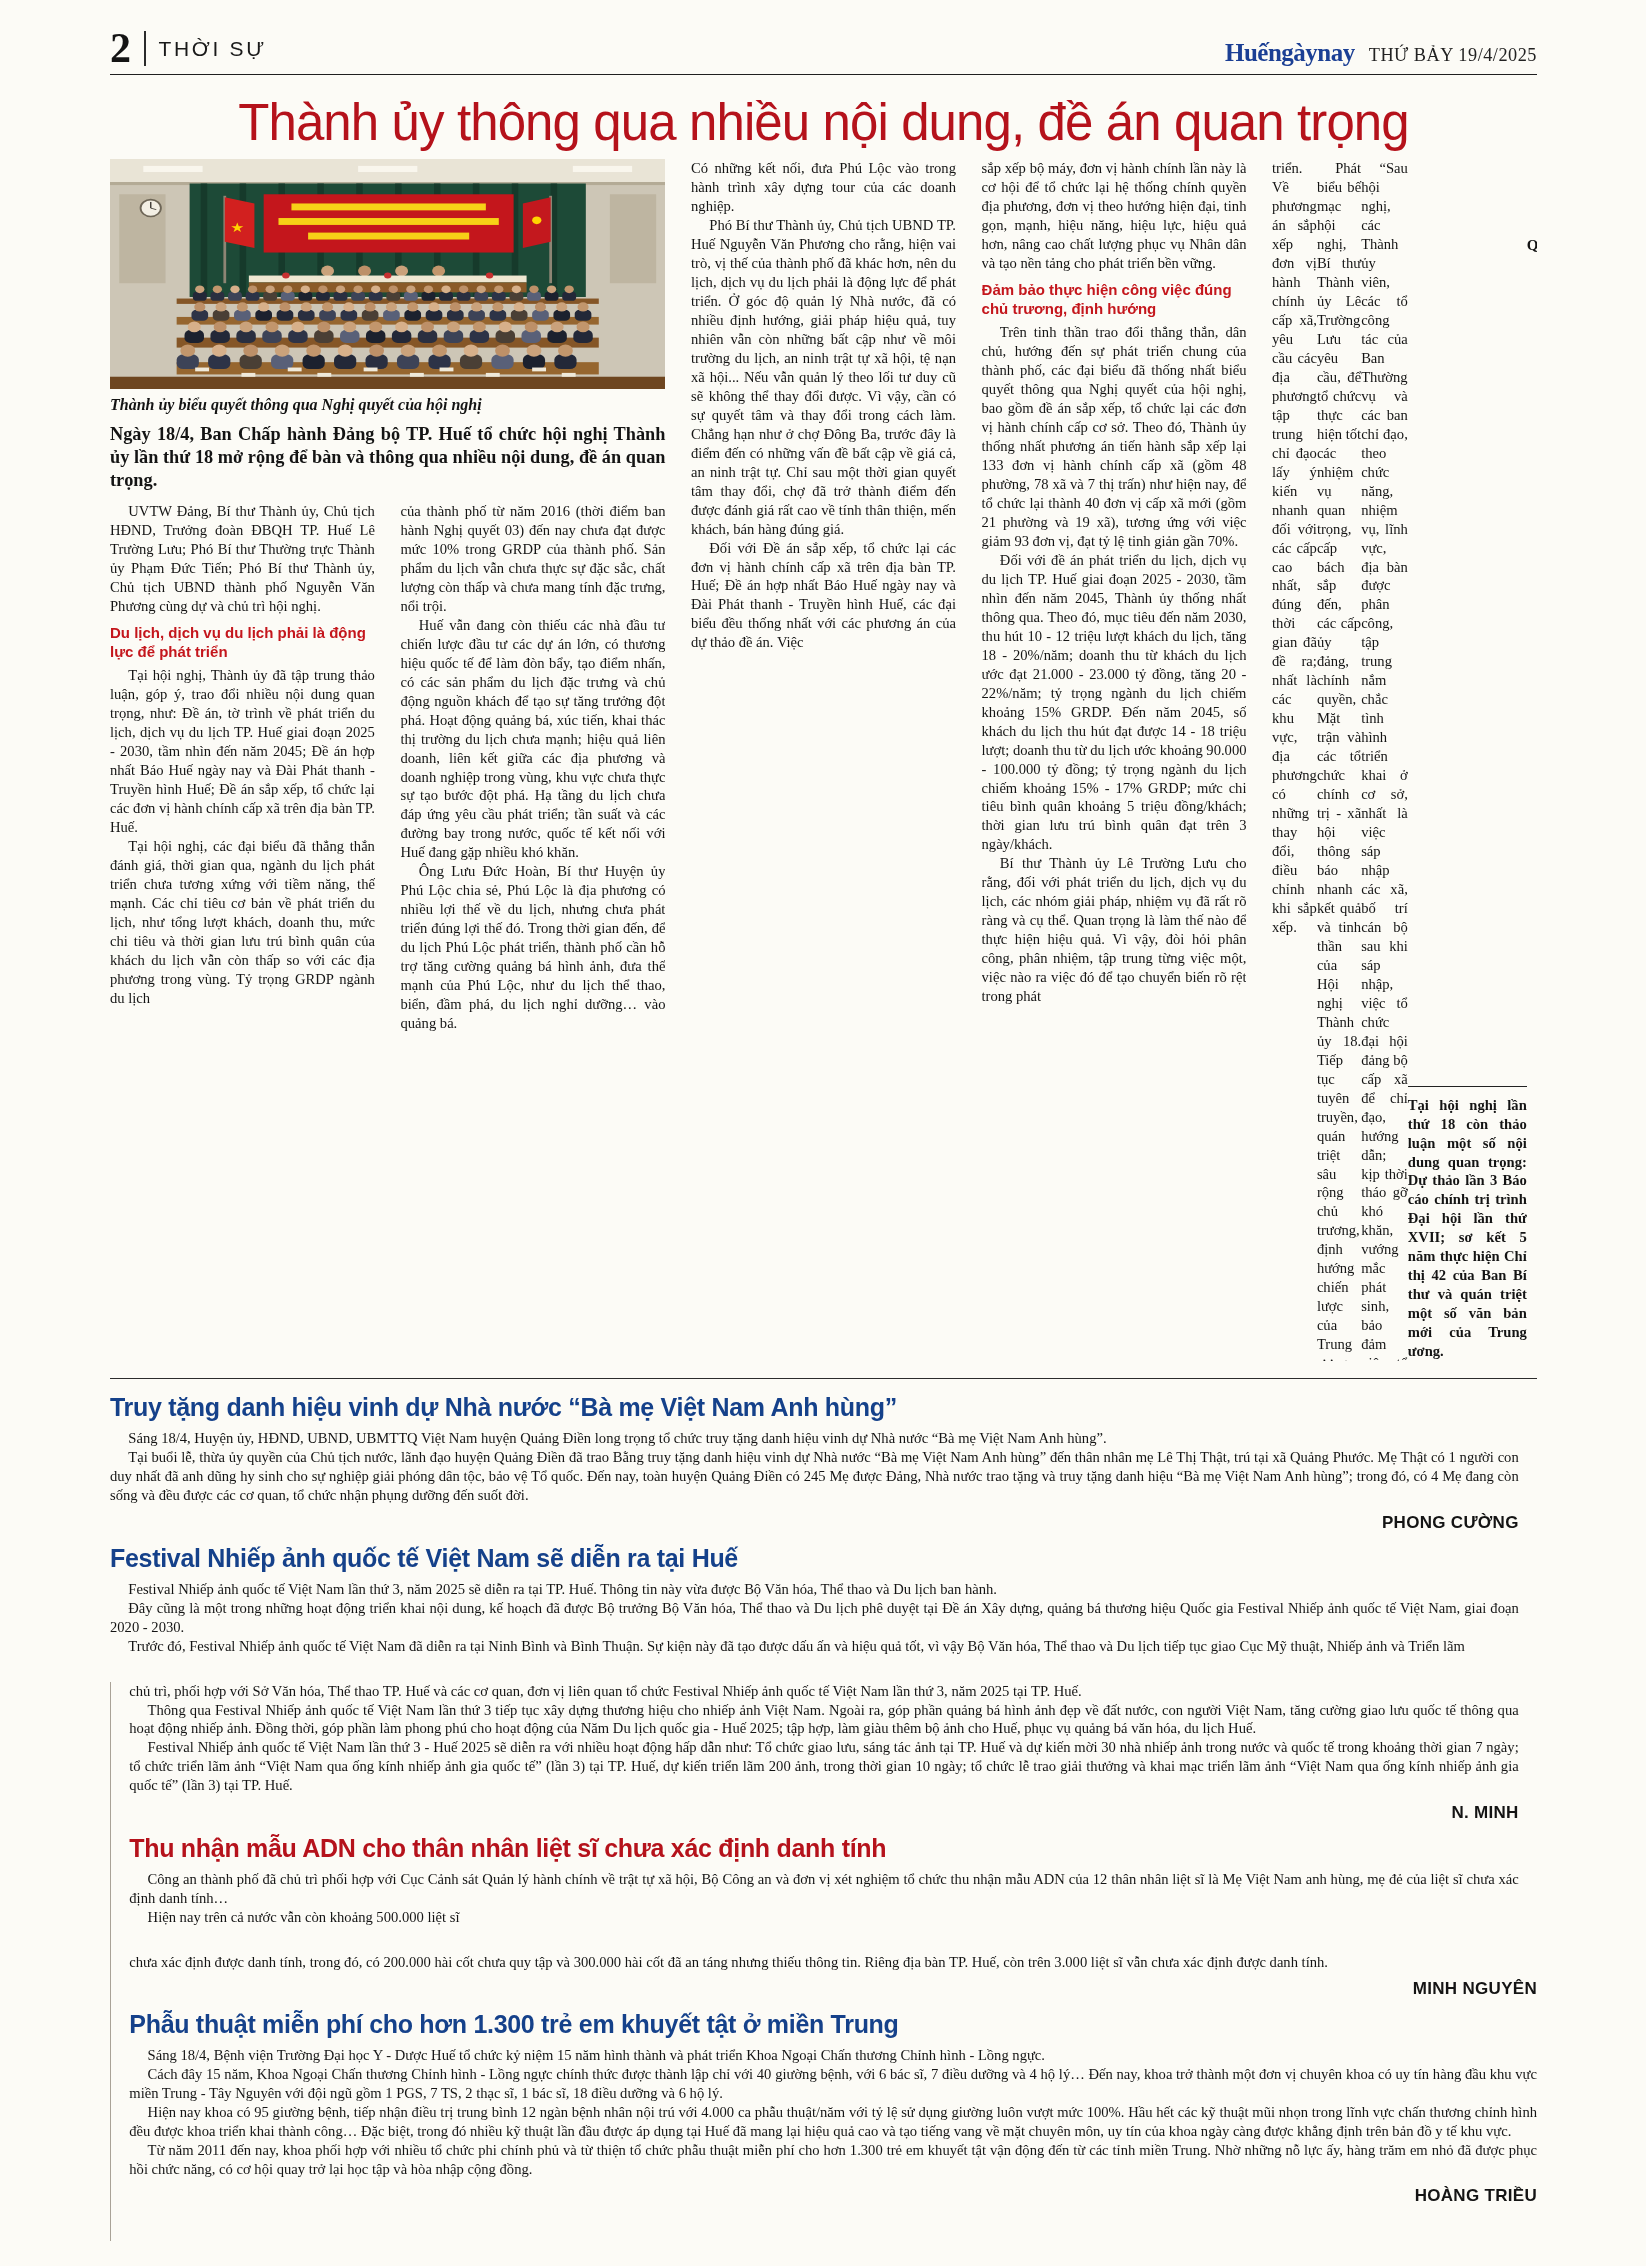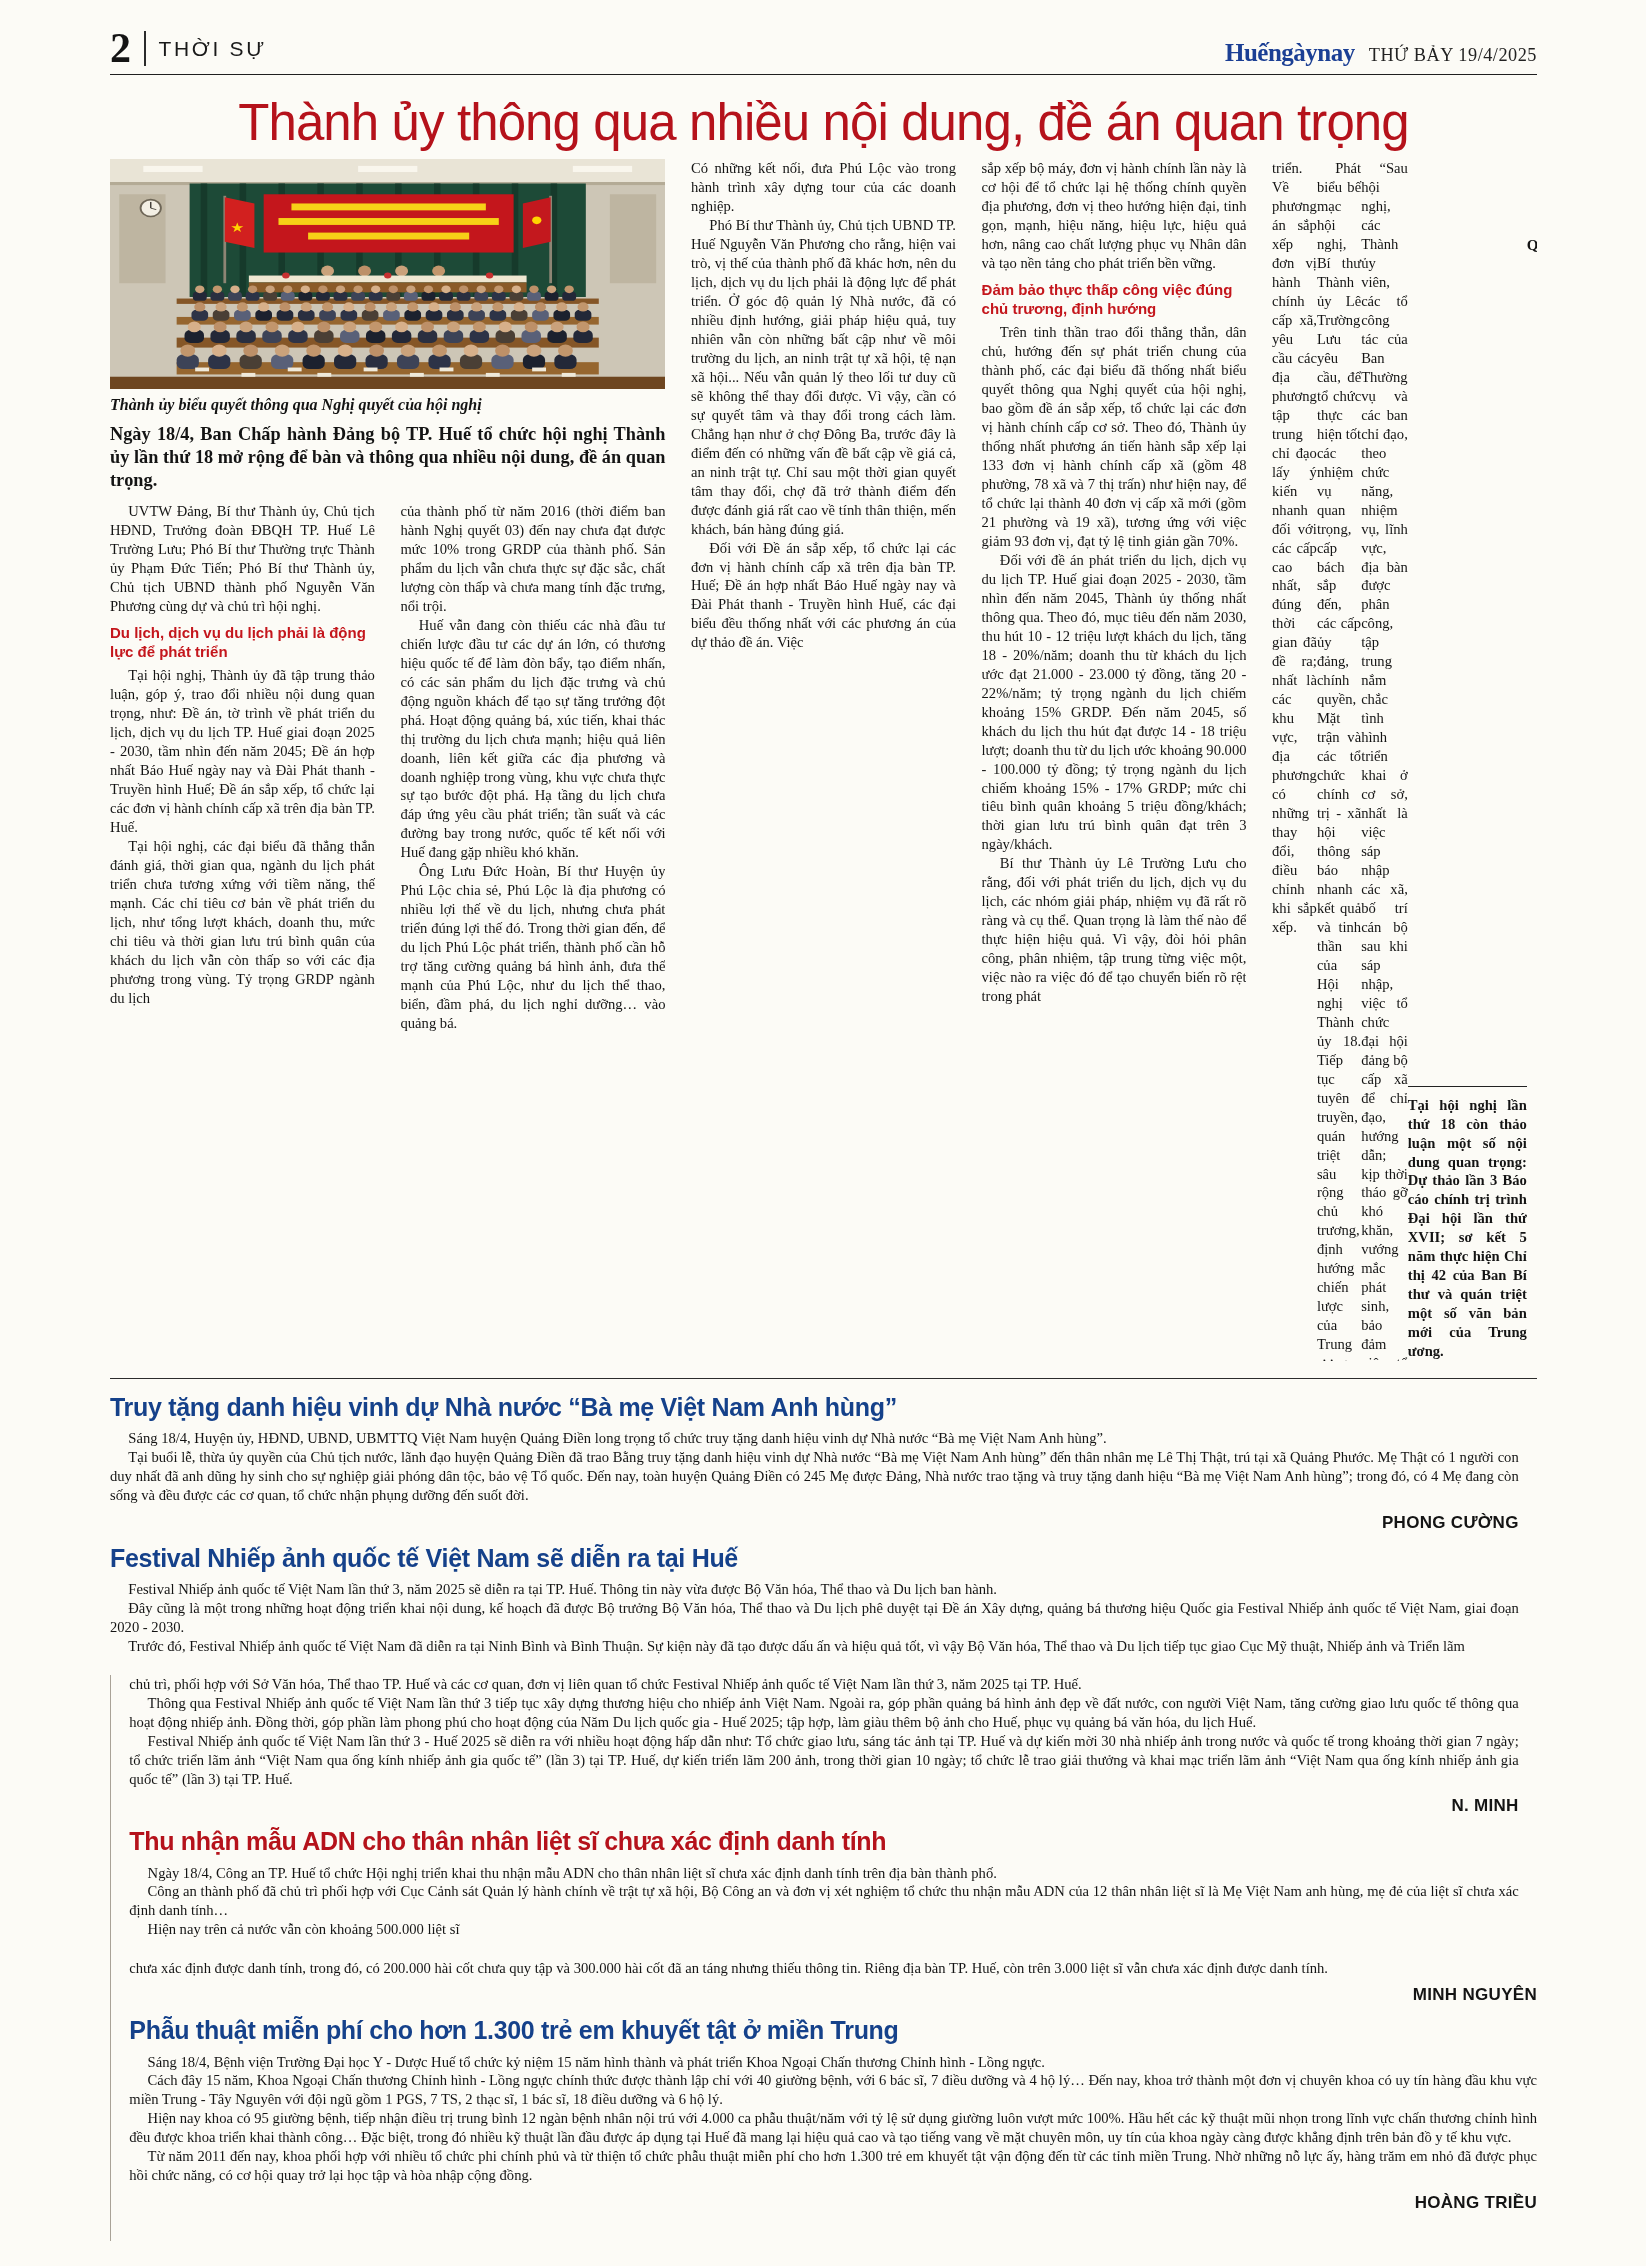--- a/index.html
+++ b/index.html
@@ -312,21 +312,21 @@
         <p class="para">Huế vẫn đang còn thiếu các nhà đầu tư chiến lược đầu tư các dự án lớn, có thương hiệu quốc tế để làm đòn bẩy, tạo điểm nhấn, có các sản phẩm du lịch đặc trưng và chủ động nguồn khách để tạo sự tăng trưởng đột phá. Hoạt động quảng bá, xúc tiến, khai thác thị trường du lịch chưa mạnh; hiệu quả liên doanh, liên kết giữa các địa phương và doanh nghiệp trong vùng, khu vực chưa thực sự tạo bước đột phá. Hạ tầng du lịch chưa đáp ứng yêu cầu phát triển; tần suất và các đường bay trong nước, quốc tế kết nối với Huế đang gặp nhiều khó khăn.</p>
         <p class="para">Ông Lưu Đức Hoàn, Bí thư Huyện ủy Phú Lộc chia sẻ, Phú Lộc là địa phương có nhiều lợi thế về du lịch, nhưng chưa phát triển đúng lợi thế đó. Trong thời gian đến, để du lịch Phú Lộc phát triển, thành phố cần hỗ trợ tăng cường quảng bá hình ảnh, đưa thế mạnh của Phú Lộc, như du lịch thể thao, biển, đầm phá, du lịch nghỉ dưỡng… vào quảng bá.</p>
       </div>
     <div class="col c3">
         <p class="para noindent">Có những kết nối, đưa Phú Lộc vào trong hành trình xây dựng tour của các doanh nghiệp.</p>
         <p class="para">Phó Bí thư Thành ủy, Chủ tịch UBND TP. Huế Nguyễn Văn Phương cho rằng, hiện vai trò, vị thế của thành phố đã khác hơn, nên du lịch, dịch vụ du lịch phải là động lực để phát triển. Ở góc độ quản lý Nhà nước, đã có nhiều định hướng, giải pháp hiệu quả, tuy nhiên vẫn còn những bất cập như về môi trường du lịch, an ninh trật tự xã hội, tệ nạn xã hội... Nếu vẫn quản lý theo lối tư duy cũ sẽ không thể thay đổi được. Vì vậy, cần có sự quyết tâm và thay đổi trong cách làm. Chẳng hạn như ở chợ Đông Ba, trước đây là điểm đến có những vấn đề bất cập về giá cả, an ninh trật tự. Chỉ sau một thời gian quyết tâm thay đổi, chợ đã trở thành điểm đến được đánh giá rất cao về tính thân thiện, mến khách, bán hàng đúng giá.</p>
         <p class="para">Đối với Đề án sắp xếp, tổ chức lại các đơn vị hành chính cấp xã trên địa bàn TP. Huế; Đề án hợp nhất Báo Huế ngày nay và Đài Phát thanh - Truyền hình Huế, các đại biểu đều thống nhất với các phương án của dự thảo đề án. Việc</p>
       </div>
     <div class="col c4">
         <p class="para noindent">sắp xếp bộ máy, đơn vị hành chính lần này là cơ hội để tổ chức lại hệ thống chính quyền địa phương, đơn vị theo hướng hiện đại, tinh gọn, mạnh, hiệu năng, hiệu lực, hiệu quả hơn, nâng cao chất lượng phục vụ Nhân dân và tạo nền tảng cho phát triển bền vững.</p>
-        <h3 class="subhead">Đảm bảo thực thấp công việc đúng chủ trương, định hướng</h3>
+        <h3 class="subhead">Đảm bảo thực hiện công việc đúng chủ trương, định hướng</h3>
         <p class="para">Trên tinh thần trao đổi thẳng thắn, dân chủ, hướng đến sự phát triển chung của thành phố, các đại biểu đã thống nhất biểu quyết thông qua Nghị quyết của hội nghị, bao gồm đề án sắp xếp, tổ chức lại các đơn vị hành chính cấp cơ sở. Theo đó, Thành ủy thống nhất phương án tiến hành sắp xếp lại 133 đơn vị hành chính cấp xã (gồm 48 phường, 78 xã và 7 thị trấn) như hiện nay, để tổ chức lại thành 40 đơn vị cấp xã mới (gồm 21 phường và 19 xã), tương ứng với việc giảm 93 đơn vị, đạt tỷ lệ tinh giản gần 70%.</p>
         <p class="para">Đối với đề án phát triển du lịch, dịch vụ du lịch TP. Huế giai đoạn 2025 - 2030, tầm nhìn đến năm 2045, Thành ủy thống nhất thông qua. Theo đó, mục tiêu đến năm 2030, thu hút 10 - 12 triệu lượt khách du lịch, tăng 18 - 20%/năm; doanh thu từ khách du lịch ước đạt 21.000 - 23.000 tỷ đồng, tăng 20 - 22%/năm; tỷ trọng ngành du lịch chiếm khoảng 15% GRDP. Đến năm 2045, số khách du lịch thu hút đạt được 14 - 18 triệu lượt; doanh thu từ du lịch ước khoảng 90.000 - 100.000 tỷ đồng; tỷ trọng ngành du lịch chiếm khoảng 15% - 17% GRDP; mức chi tiêu bình quân khoảng 5 triệu đồng/khách; thời gian lưu trú bình quân đạt trên 3 ngày/khách.</p>
         <p class="para">Bí thư Thành ủy Lê Trường Lưu cho rằng, đối với phát triển du lịch, dịch vụ du lịch, các nhóm giải pháp, nhiệm vụ đã rất rõ ràng và cụ thể. Quan trọng là làm thế nào để thực hiện hiệu quả. Vì vậy, đòi hỏi phân công, phân nhiệm, tập trung từng việc một, việc nào ra việc đó để tạo chuyển biến rõ rệt trong phát</p>
       </div>
     <div class="col c5">
         <p class="para noindent">triển. Về phương án sắp xếp đơn vị hành chính cấp xã, yêu cầu các địa phương tập trung chỉ đạo lấy ý kiến nhanh đối với các cấp cao nhất, đúng thời gian đã đề ra; nhất là các khu vực, địa phương có những thay đổi, điều chỉnh khi sắp xếp.</p>
         <p class="para">Phát biểu bế mạc hội nghị, Bí thư Thành ủy Lê Trường Lưu yêu cầu, để tổ chức thực hiện tốt các nhiệm vụ quan trọng, cấp bách sắp đến, các cấp ủy đảng, chính quyền, Mặt trận và các tổ chức chính trị - xã hội thông báo nhanh kết quả và tinh thần của Hội nghị Thành ủy 18. Tiếp tục tuyên truyền, quán triệt sâu rộng chủ trương, định hướng chiến lược của Trung ương Đảng, Bộ Chính trị, Ban Bí thư từ đầu năm đến nay, nhất là nội dung cơ bản của Hội nghị Trung ương 11; khẩn trương sắp xếp tinh gọn bộ máy hệ thống chính trị và sắp xếp các đơn vị hành chính cấp xã theo yêu cầu Trung ương; làm tốt công tác chính trị, tư tưởng, tạo sự đồng thuận, thống nhất của cán bộ, đảng viên và Nhân dân trong thực hiện chủ trương, chính sách của Đảng và Nhà nước.</p>
         <p class="para">“Sau hội nghị, các Thành ủy viên, các tổ công tác của Ban Thường vụ và các ban chỉ đạo, theo chức năng, nhiệm vụ, lĩnh vực, địa bàn được phân công, tập trung nắm chắc tình hình triển khai ở cơ sở, nhất là việc sáp nhập các xã, bố trí cán bộ sau khi sáp nhập, việc tổ chức đại hội đảng bộ cấp xã để chỉ đạo, hướng dẫn; kịp thời tháo gỡ khó khăn, vướng mắc phát sinh, bảo đảm việc tổ chức thực hiện theo đúng chủ trương, định hướng của Trung ương và của Thành ủy”, Bí thư Thành ủy Lê Trường Lưu nhấn mạnh.</p>
         <div class="note">Tại hội nghị lần thứ 18 còn thảo luận một số nội dung quan trọng: Dự thảo lần 3 Báo cáo chính trị trình Đại hội lần thứ XVII; sơ kết 5 năm thực hiện Chỉ thị 42 của Ban Bí thư và quán triệt một số văn bản mới của Trung ương.</div>
         <div class="byline-main">Bài, ảnh: ĐỨC QUANG</div>
@@ -345,21 +345,20 @@
         <p class="para">Festival Nhiếp ảnh quốc tế Việt Nam lần thứ 3, năm 2025 sẽ diễn ra tại TP. Huế. Thông tin này vừa được Bộ Văn hóa, Thể thao và Du lịch ban hành.</p>
         <p class="para">Đây cũng là một trong những hoạt động triển khai nội dung, kế hoạch đã được Bộ trưởng Bộ Văn hóa, Thể thao và Du lịch phê duyệt tại Đề án Xây dựng, quảng bá thương hiệu Quốc gia Festival Nhiếp ảnh quốc tế Việt Nam, giai đoạn 2020 - 2030.</p>
         <p class="para">Trước đó, Festival Nhiếp ảnh quốc tế Việt Nam đã diễn ra tại Ninh Bình và Bình Thuận. Sự kiện này đã tạo được dấu ấn và hiệu quả tốt, vì vậy Bộ Văn hóa, Thể thao và Du lịch tiếp tục giao Cục Mỹ thuật, Nhiếp ảnh và Triển lãm</p>
       </div>
     <div class="bcol">
         <p class="para noindent">chủ trì, phối hợp với Sở Văn hóa, Thể thao TP. Huế và các cơ quan, đơn vị liên quan tổ chức Festival Nhiếp ảnh quốc tế Việt Nam lần thứ 3, năm 2025 tại TP. Huế.</p>
         <p class="para">Thông qua Festival Nhiếp ảnh quốc tế Việt Nam lần thứ 3 tiếp tục xây dựng thương hiệu cho nhiếp ảnh Việt Nam. Ngoài ra, góp phần quảng bá hình ảnh đẹp về đất nước, con người Việt Nam, tăng cường giao lưu quốc tế thông qua hoạt động nhiếp ảnh. Đồng thời, góp phần làm phong phú cho hoạt động của Năm Du lịch quốc gia - Huế 2025; tập hợp, làm giàu thêm bộ ảnh cho Huế, phục vụ quảng bá văn hóa, du lịch Huế.</p>
         <p class="para">Festival Nhiếp ảnh quốc tế Việt Nam lần thứ 3 - Huế 2025 sẽ diễn ra với nhiều hoạt động hấp dẫn như: Tổ chức giao lưu, sáng tác ảnh tại TP. Huế và dự kiến mời 30 nhà nhiếp ảnh trong nước và quốc tế trong khoảng thời gian 7 ngày; tổ chức triển lãm ảnh “Việt Nam qua ống kính nhiếp ảnh gia quốc tế” (lần 3) tại TP. Huế, dự kiến triển lãm 200 ảnh, trong thời gian 10 ngày; tổ chức lễ trao giải thưởng và khai mạc triển lãm ảnh “Việt Nam qua ống kính nhiếp ảnh gia quốc tế” (lần 3) tại TP. Huế.</p>
         <div class="byline">N. MINH</div>
         <h2 class="brief-title red">Thu nhận mẫu ADN cho thân nhân liệt sĩ chưa xác định danh tính</h2>
-        <p class="para">Ngày 18/4, Công an TP. Huế tổ chức Hội nghị triển khai thu nhận mẫu ADN cho thân nhân liệt sĩ chưa xác định danh tính trên địa bàn thành phố.</p>
         <p class="para">Công an thành phố đã chủ trì phối hợp với Cục Cảnh sát Quản lý hành chính về trật tự xã hội, Bộ Công an và đơn vị xét nghiệm tổ chức thu nhận mẫu ADN của 12 thân nhân liệt sĩ là Mẹ Việt Nam anh hùng, mẹ đẻ của liệt sĩ chưa xác định danh tính…</p>
         <p class="para">Hiện nay trên cả nước vẫn còn khoảng 500.000 liệt sĩ</p>
       </div>
     <div class="bcol">
         <p class="para noindent">chưa xác định được danh tính, trong đó, có 200.000 hài cốt chưa quy tập và 300.000 hài cốt đã an táng nhưng thiếu thông tin. Riêng địa bàn TP. Huế, còn trên 3.000 liệt sĩ vẫn chưa xác định được danh tính.</p>
         <div class="byline">MINH NGUYÊN</div>
         <h2 class="brief-title">Phẫu thuật miễn phí cho hơn 1.300 trẻ em khuyết tật ở miền Trung</h2>
         <p class="para">Sáng 18/4, Bệnh viện Trường Đại học Y - Dược Huế tổ chức kỷ niệm 15 năm hình thành và phát triển Khoa Ngoại Chấn thương Chỉnh hình - Lồng ngực.</p>
         <p class="para">Cách đây 15 năm, Khoa Ngoại Chấn thương Chỉnh hình - Lồng ngực chính thức được thành lập chỉ với 40 giường bệnh, với 6 bác sĩ, 7 điều dưỡng và 4 hộ lý… Đến nay, khoa trở thành một đơn vị chuyên khoa có uy tín hàng đầu khu vực miền Trung - Tây Nguyên với đội ngũ gồm 1 PGS, 7 TS, 2 thạc sĩ, 1 bác sĩ, 18 điều dưỡng và 6 hộ lý.</p>
         <p class="para">Hiện nay khoa có 95 giường bệnh, tiếp nhận điều trị trung bình 12 ngàn bệnh nhân nội trú với 4.000 ca phẫu thuật/năm với tỷ lệ sử dụng giường luôn vượt mức 100%. Hầu hết các kỹ thuật mũi nhọn trong lĩnh vực chấn thương chỉnh hình đều được khoa triển khai thành công… Đặc biệt, trong đó nhiều kỹ thuật lần đầu được áp dụng tại Huế đã mang lại hiệu quả cao và tạo tiếng vang về mặt chuyên môn, uy tín của khoa ngày càng được khẳng định trên bản đồ y tế khu vực.</p>

